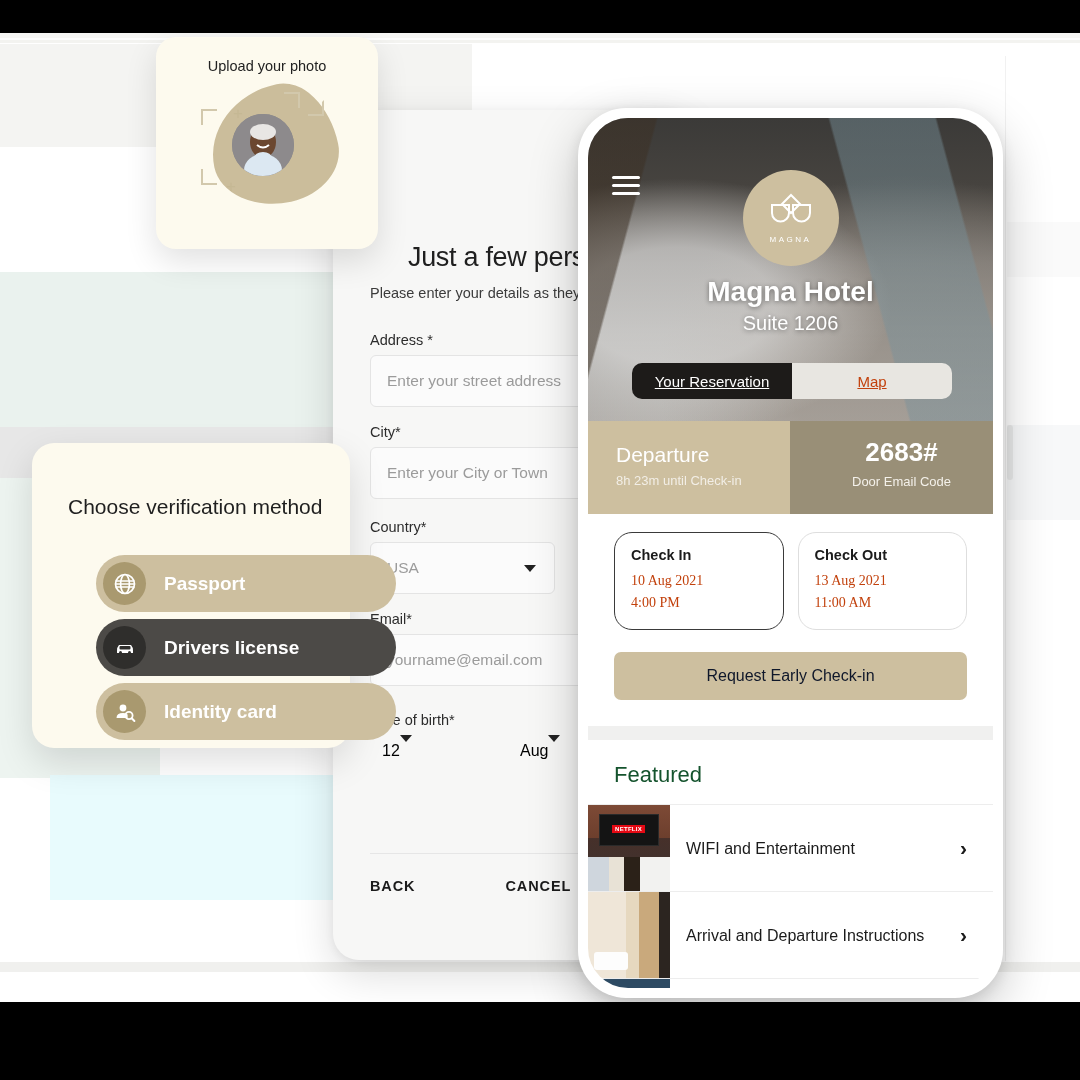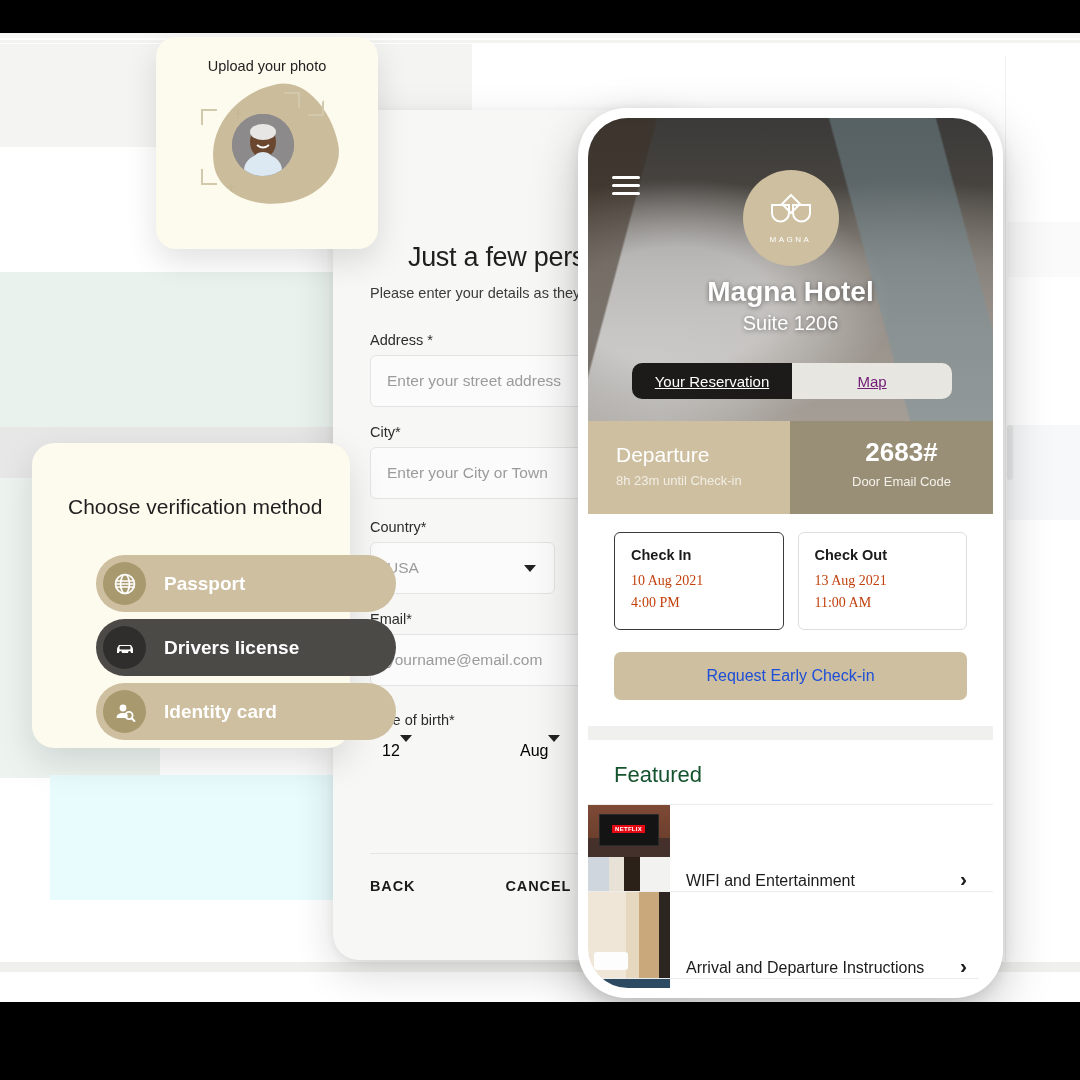--- a/index.html
+++ b/index.html
@@ -120,44 +120,44 @@
   .hotel-logo .lg { font-size:8px; letter-spacing:2.5px; color:#fff; margin-top:6px; }
   .hotel-name { position:absolute; left:0; top:158px; width:405px; text-align:center; z-index:4;
                 color:#fff; font-size:28px; font-weight:bold;
                 text-shadow:0 1px 5px rgba(0,0,0,.45); }
   .hotel-suite{ position:absolute; left:0; top:194px; width:405px; text-align:center; z-index:4;
                 color:#fff; font-size:20px; text-shadow:0 1px 5px rgba(0,0,0,.45); }
   .segmented { position:absolute; left:44px; top:245px; width:320px; height:36px; z-index:5;
                border-radius:10px; display:flex; overflow:hidden; }
   .seg { flex:1; display:flex; align-items:center; justify-content:center; font-size:15px;text-decoration:underline; }
   .seg.on  { background:#1d1b19; color:#ffffff; }
-  .seg.off { background:#e8e6e1; color:#701a75; }
+  .seg.off { background:#e8e6e1; color:#c2410c; }
 
   .strip { display:flex; width:405px; height:93px; }
   .strip .left  { width:202px; background:#cdbf9f; padding:22px 0 0 28px; }
   .strip .right { width:203px; background:#998f77; text-align:center; padding-top:16px;padding-left:20px; }
   .strip .dep   { color:#fff; font-size:21px; }
   .strip .until { color:#f2eee6; font-size:13px; margin-top:6px; }
   .strip .code  { color:#fff; font-size:26px; font-weight:bold; }
   .strip .codelab{ color:#f4f1ea; font-size:13px; margin-top:6px; }
 
   .panel { background:#fff; padding:18px 26px 26px; }
   .inout { display:flex; gap:14px; }
-  .cio { flex:1; border-radius:6px; padding:14px 16px 16px; }
+  .cio { flex:1; border-radius:18px; padding:14px 16px 16px; }
   .cio.a { border:1.6px solid #3a3a3a; }
   .cio.b { border:1px solid #dedede; }
   .cio .h { font-size:14.5px; font-weight:bold; color:#1b1b1b; margin-bottom:7px; }
   .cio .d { font-size:14px; color:#c2410c; line-height:1.55;font-family:Liberation Serif, serif; }
   .cta { margin-top:22px; height:48px; background:#cdbf9f; border-radius:7px;
          display:flex; align-items:center; justify-content:center;
-         color:#1d4ed8; font-size:16px; }
+         color:#0f172a; font-size:16px; }
 
   .gap { height:14px; background:#f0f0ef; }
   .featured-h { padding:22px 0 16px 26px; font-size:22px; color:#14532d; background:#fff; }
-  .frow { display:flex; align-items:flex-end; background:#fff; border-top:1px solid #ededed; }
+  .frow { display:flex; align-items:center; background:#fff; border-top:1px solid #ededed; }
   .fthumb { width:82px; height:86px; flex:none; }
   .fthumb.t1 { background:
       linear-gradient(180deg,#7d4a36 0%,#6d3f2d 38%,#46302a 39%,#3c3330 100%); position:relative; }
   .fthumb.t1::before{ content:""; position:absolute; left:11px; top:9px; width:58px; height:30px;
       background:#141414; border:1px solid #2a2a2a; }
   .fthumb.t1::after{ content:"NETFLIX"; position:absolute; left:24px; top:20px;
       font-size:6px; font-weight:bold; color:#fff; background:#e50914; padding:1px 3px; letter-spacing:.3px;}
   .fthumb.t1 .ppl { position:absolute; bottom:0; left:0; width:82px; height:34px;
       background:linear-gradient(90deg,#cfd6dd 0 26%, #e8e2d6 26% 44%, #2b2118 44% 64%, #f2f2f0 64% 100%); }
   .fthumb.t2 { background:linear-gradient(90deg,#efe6d8 0 46%, #e6d8bf 46% 62%, #c9a97c 62% 86%, #2c2520 86% 100%); position:relative;}

